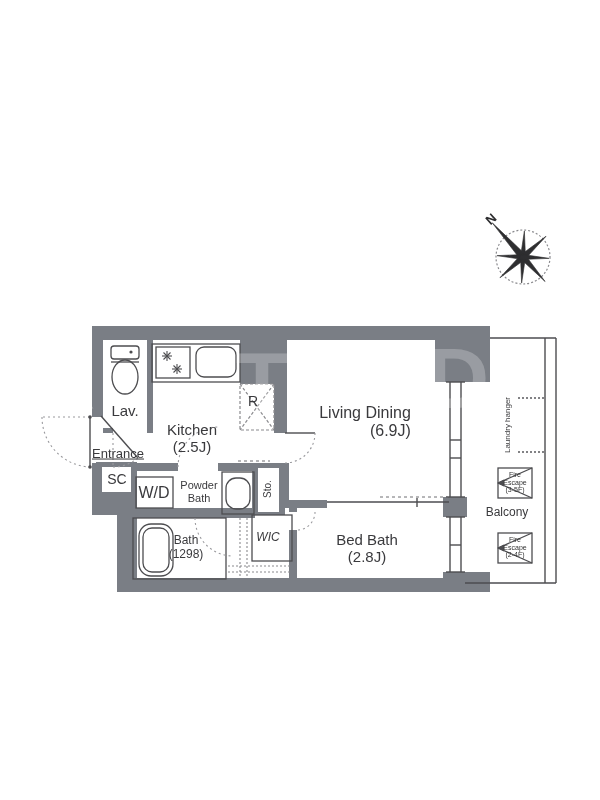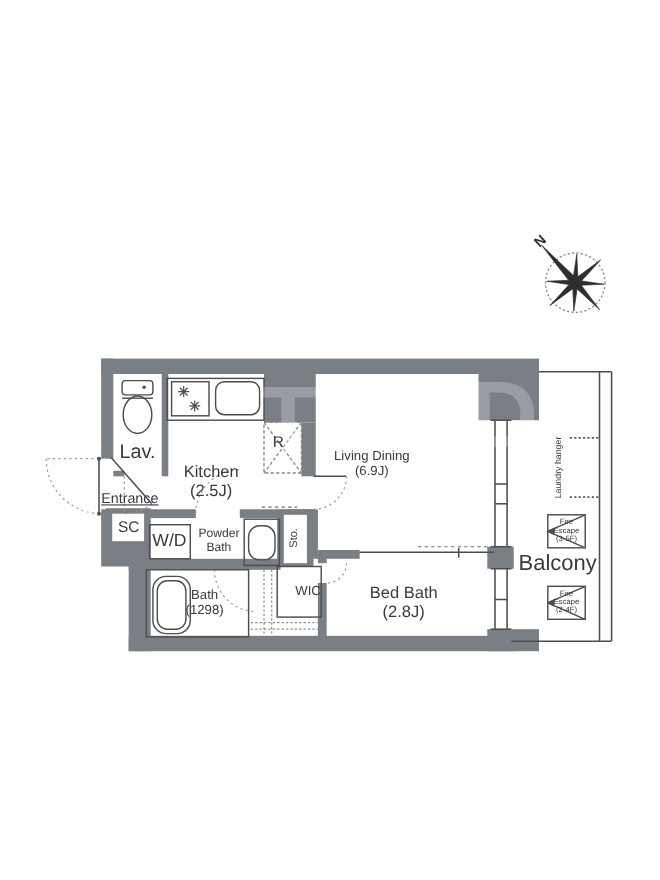--- a/index.html
+++ b/index.html
@@ -194,30 +194,30 @@
       </g>
     </g>
   </svg>
 
   <span class="ghost" style="left:64px;top:378px;">R</span>
   <span class="ghost" style="left:262px;top:382px;">T</span>
   <span class="ghost" style="left:458px;top:378px;">D</span>
 
   <span class="north" style="left:491px;top:219px;font-size:13px;">N</span>
 
-  <span class="lbl" style="left:125px;top:411px;font-size:18px;">Lav.</span>
+  <span class="lbl" style="left:125px;top:411px;font-size:15px;">Lav.</span>
 
   <div class="lbl" style="left:192px;top:405px;font-size:15px;margin-top:33px;">
     <span class="sub">Kitchen</span>
     <span class="sub">(2.5J)</span>
   </div>
 
   <span class="lbl" style="left:253px;top:401px;font-size:14px;">R</span>
 
-  <div class="lbl" style="left:338px;top:422px;font-size:12px;">
+  <div class="lbl" style="left:365px;top:422px;font-size:16px;text-align:right;">
     <span class="sub">Living Dining</span>
     <span class="sub">(6.9J)</span>
   </div>
 
   <span class="lbl" style="left:118px;top:454px;font-size:13px;text-decoration:underline;">Entrance</span>
 
   <span class="lbl" style="left:117px;top:479px;font-size:14px;">SC</span>
 
   <span class="lbl" style="left:154px;top:493px;font-size:16px;">W/D</span>
 
@@ -226,28 +226,28 @@
     <span class="sub">Bath</span>
   </div>
 
   <span class="lbl vert" style="left:268px;top:489px;font-size:10px;">Sto.</span>
 
   <div class="lbl" style="left:186px;top:548px;font-size:12px;">
     <span class="sub">Bath</span>
     <span class="sub">(1298)</span>
   </div>
 
-  <span class="lbl" style="left:280px;top:538px;font-size:12px;">WIC</span>
+  <span class="lbl" style="left:268px;top:538px;font-size:12px;font-style:italic;">WIC</span>
 
   <div class="lbl" style="left:367px;top:548px;font-size:15px;">
     <span class="sub">Bed Bath</span>
     <span class="sub">(2.8J)</span>
   </div>
 
-  <span class="lbl" style="left:507px;top:513px;font-size:20px;">Balcony</span>
+  <span class="lbl" style="left:507px;top:513px;font-size:12px;">Balcony</span>
 
   <span class="lbl vert" style="left:508px;top:425px;font-size:8px;">Laundry hanger</span>
 
   <div class="lbl fire" style="left:515px;top:483px;">
     <span class="sub">Fire</span>
     <span class="sub">Escape</span>
     <span class="sub">(3-5F)</span>
   </div>
 
   <div class="lbl fire" style="left:515px;top:548px;">

